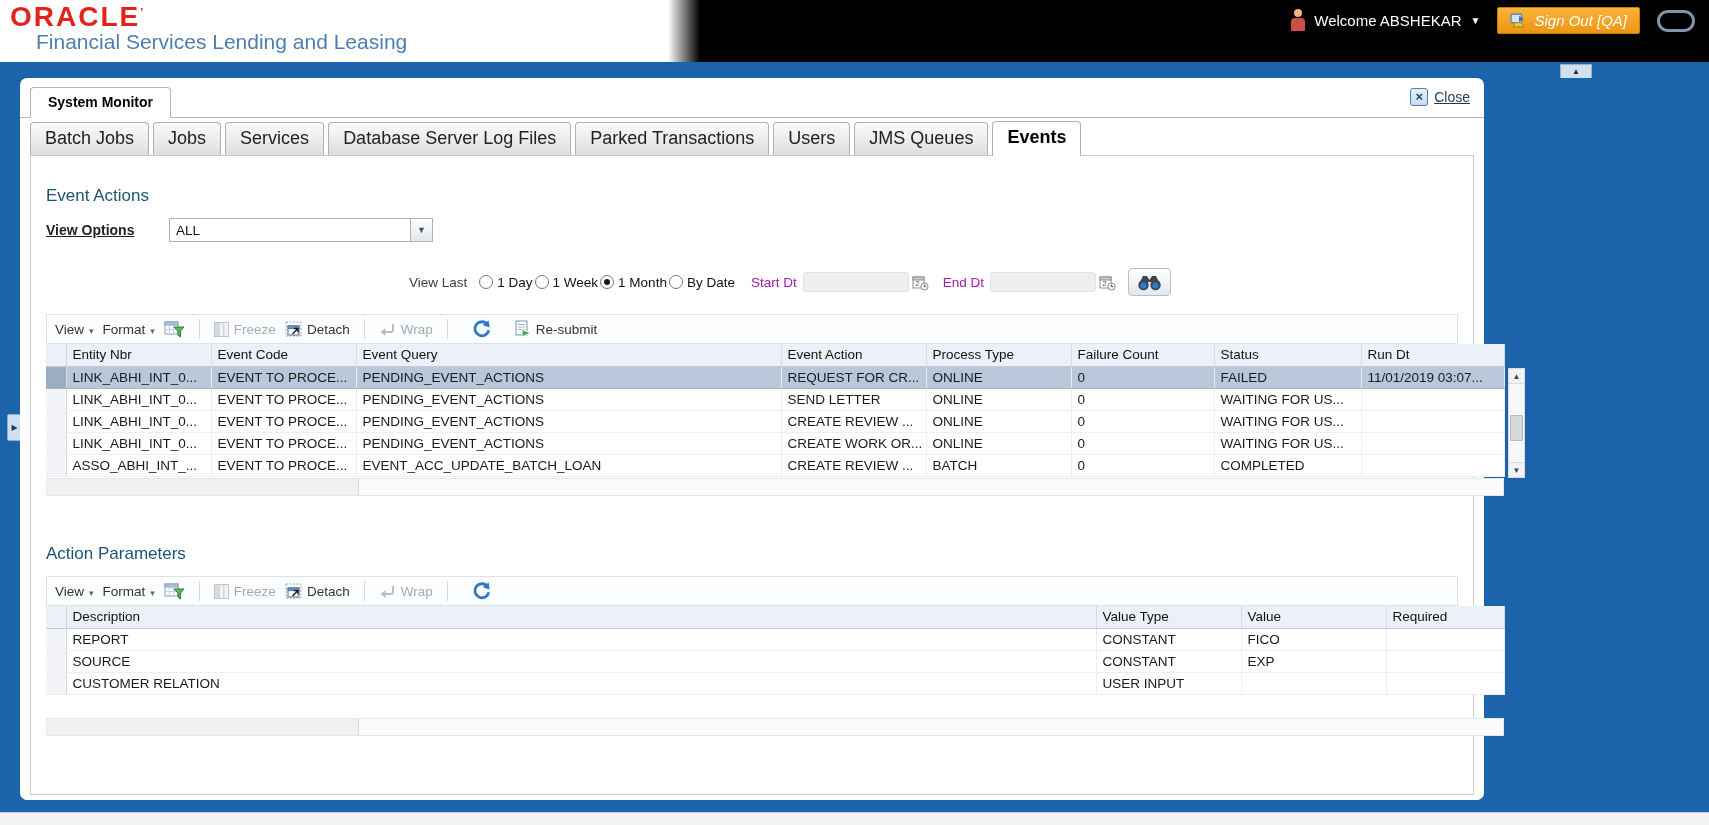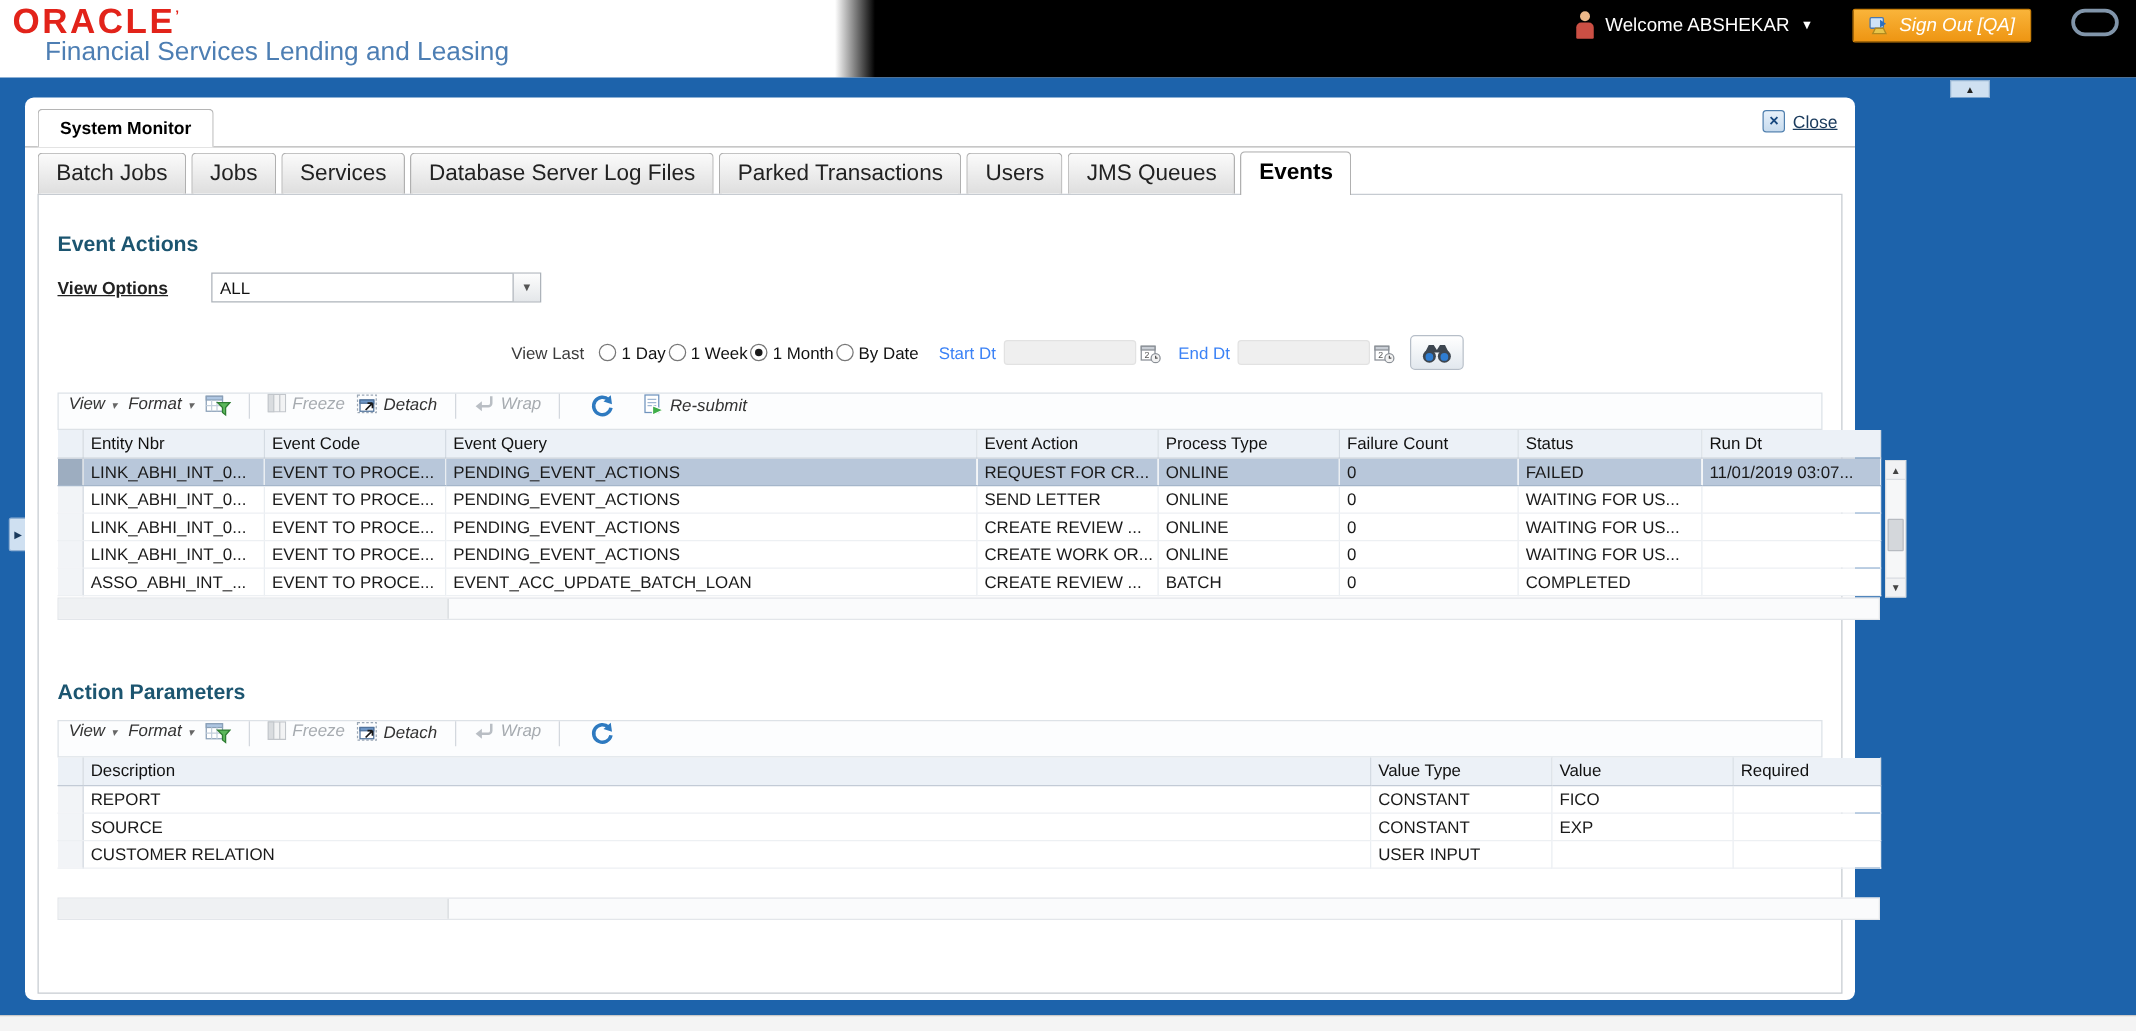--- a/index.html
+++ b/index.html
@@ -6,21 +6,21 @@
   html,body { width:1709px; height:825px; overflow:hidden;
     font-family:"Liberation Sans", sans-serif; background:#fff; }
 
   
   .top-header { position:absolute; left:0; top:0; width:1709px; height:62px;
     background:linear-gradient(90deg,#ffffff 0px,#ffffff 668px,#000000 700px,#000000 100%); }
   .oracle-logo { position:absolute; left:10px; top:1px; color:#e2231a; font-weight:bold;
     font-size:28px; letter-spacing:2px; }
   .oracle-logo .reg { font-size:11px; vertical-align:super; }
   .brand-sub { position:absolute; left:36px; top:30px; font-size:21px; color:#4d7eb3; }
-  .user-area { position:absolute; top:7px; right:14px; display:flex; gap:32px; }
+  .user-area { position:absolute; top:7px; right:14px; display:flex; align-items:center; gap:17px; }
   .welcome-wrap { display:flex; align-items:center; gap:9px; color:#fff; font-size:15px; cursor:pointer; }
   .person-icon { width:14px; height:23px; position:relative; display:inline-block; }
   .person-icon::before { content:''; position:absolute; top:0; left:3px; width:8px; height:8px;
     border-radius:50%; background:#edb98a; }
   .person-icon::after { content:''; position:absolute; top:9px; left:0; width:14px; height:13px;
     background:#cb4f44; border-radius:4px 4px 1px 1px; }
   .caret-down { font-size:10px; color:#fff; }
   .signout-btn { display:flex; align-items:center; gap:7px; height:27px; padding:0 12px;
     background:linear-gradient(#f9b43a,#ee9512); border:1px solid #c87f0a; border-radius:2px;
     color:#fff; font-size:15px; cursor:pointer;font-style:italic; }
@@ -57,47 +57,47 @@
     position:relative; z-index:2; }
   .tab { padding:5px 14px 6px; background:linear-gradient(#fbfbfb,#dedede);
     border:1px solid #b0b0b0; border-bottom:none; border-radius:4px 4px 0 0;
     font-size:18px; color:#222; cursor:pointer; white-space:nowrap; }
   .tab.active { background:#fff; font-weight:bold; color:#000000; padding-bottom:8px; margin-bottom:-1px; }
 
   
   .content-box { position:relative; margin:0 10px; height:640px;
     border:1px solid #c6cbd1; background:#fff; }
 
-  .section-title { position:absolute; left:15px; font-size:17px; font-weight:bold; color:#1c5570; }
+  .section-title { position:absolute; left:15px; font-size:17px; font-weight:normal; color:#1c5570; }
   .t1 { top:30px; } .t2 { top:388px; }
 
   .view-options-row { position:absolute; left:15px; top:62px; display:flex; align-items:center; }
   .view-options-label { font-size:14px; font-weight:bold; color:#222; text-decoration:underline; width:123px; }
   .dropdown { width:264px; height:24px; border:1px solid #adb3ba; display:flex; background:#fff; cursor:pointer; }
   .dd-value { flex:1; font-size:13.5px; color:#111; padding:4px 6px; }
   .dd-btn { width:22px; background:linear-gradient(#fdfdfd,#e4e7ea); border-left:1px solid #adb3ba;
     text-align:center; font-size:9px; color:#555; line-height:22px; }
 
   
   .filter-row { position:absolute; left:378px; top:112px; display:flex; align-items:center; }
   .view-last-label { font-size:13.5px; color:#3c3c3c; margin-right:12px; }
   .radio-opt { display:flex; align-items:center; gap:4px; margin-right:2px; font-size:13.5px; color:#111; cursor:pointer; }
   .radio { width:14px; height:14px; border:1px solid #777; border-radius:50%; background:#fff; position:relative; flex:none; }
   .radio.checked::after { content:''; position:absolute; left:3px; top:3px; width:6px; height:6px;
     border-radius:50%; background:#1a1a1a; }
-  .dt-label { font-size:13.5px; color:#3b82f6; margin:0 6px 0 14px; }
+  .dt-label { font-size:13.5px; color:#a21caf; margin:0 6px 0 14px; }
   .dt-input { width:106px; height:20px; background:#efefef; border:1px solid #e2e2e2;
     border-radius:3px; font-size:12px; padding:0 4px; color:#333; }
   .cal-icon { margin-left:3px; display:inline-flex; }
   .binoc-btn { margin-left:12px; width:43px; height:28px; border:1px solid #b6bec8; border-radius:4px;
     background:linear-gradient(#ffffff,#e2e8ee); display:flex; align-items:center; justify-content:center; cursor:pointer; }
 
   
-  .toolbar { position:absolute; left:15px; right:15px; height:30px; display:flex; align-items:flex-start;
-    gap:9px; padding-left:8px; background:#fcfdfe; border:1px solid #dde2e7;font-style:italic; }
+  .toolbar { position:absolute; left:15px; right:15px; height:30px; display:flex; align-items:center;
+    gap:9px; padding-left:8px; background:#fcfdfe; border:1px solid #dde2e7; }
   .tb1 { top:158px; } .tb2 { top:420px; }
   .tb-menu { font-size:13.5px; color:#333; cursor:pointer; white-space:nowrap; }
   .tb-menu::after { content:"▾"; font-size:9px; color:#666; margin-left:5px; }
   .tb-item { display:flex; align-items:center; gap:5px; font-size:13.5px; color:#333; cursor:pointer; white-space:nowrap; }
   .tb-item.disabled { color:#a6abb0; cursor:default; }
   .tsep { width:1px; height:20px; background:#d3d8de; margin:0 5px; flex:none; }
   .tb-iconbtn { display:flex; align-items:center; cursor:pointer; }
 
   
   .grid { position:absolute; left:15px; border-collapse:collapse; table-layout:fixed; width:1458px;

